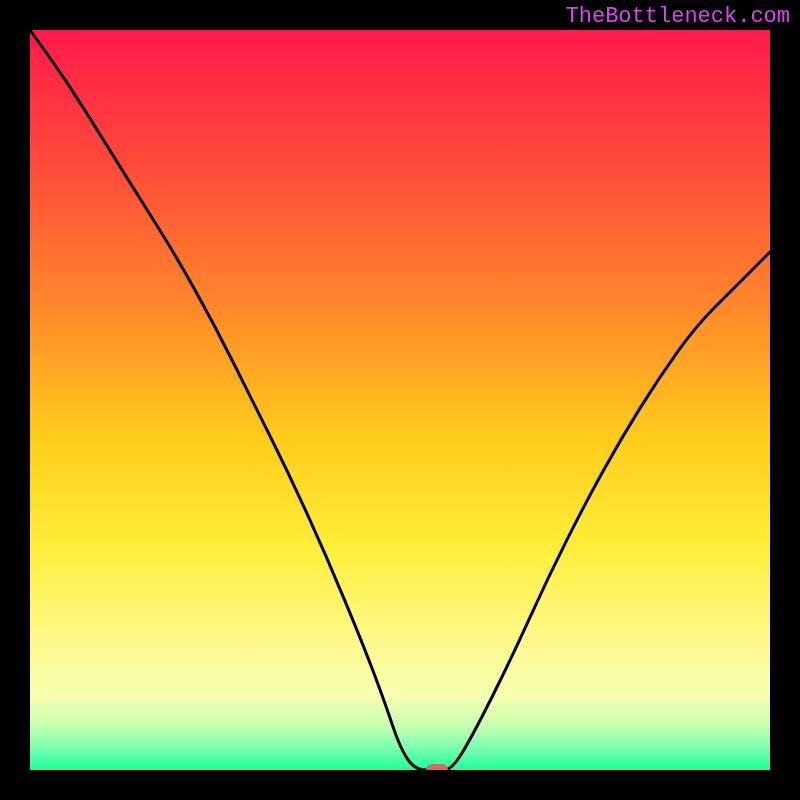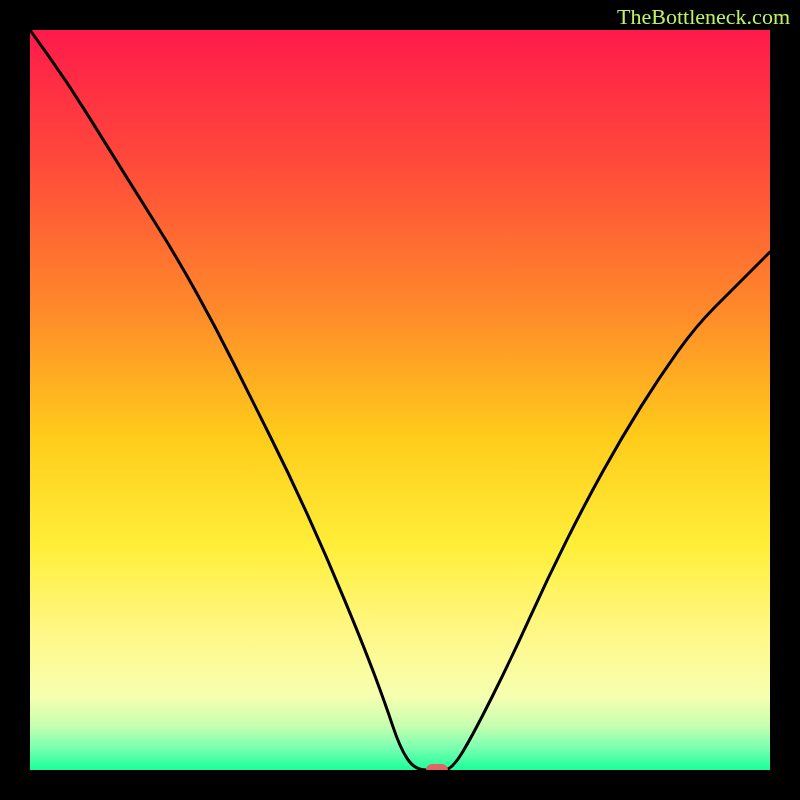--- a/index.html
+++ b/index.html
@@ -13,22 +13,22 @@
   .container {
     position: relative;
     width: 800px;
     height: 800px;
     background: #000;
   }
   .watermark {
     position: absolute;
     top: 4px;
     right: 10px;
-    color: #bef264;
-    font-family: Liberation Serif, serif;
+    color: #d946ef;
+    font-family: Liberation Mono, monospace;
     font-size: 22px;
     font-weight: 500;
     z-index: 10;
     user-select: none;
   }
   .plot-area {
     position: absolute;
     left: 30px;
     top: 30px;
     width: 740px;

